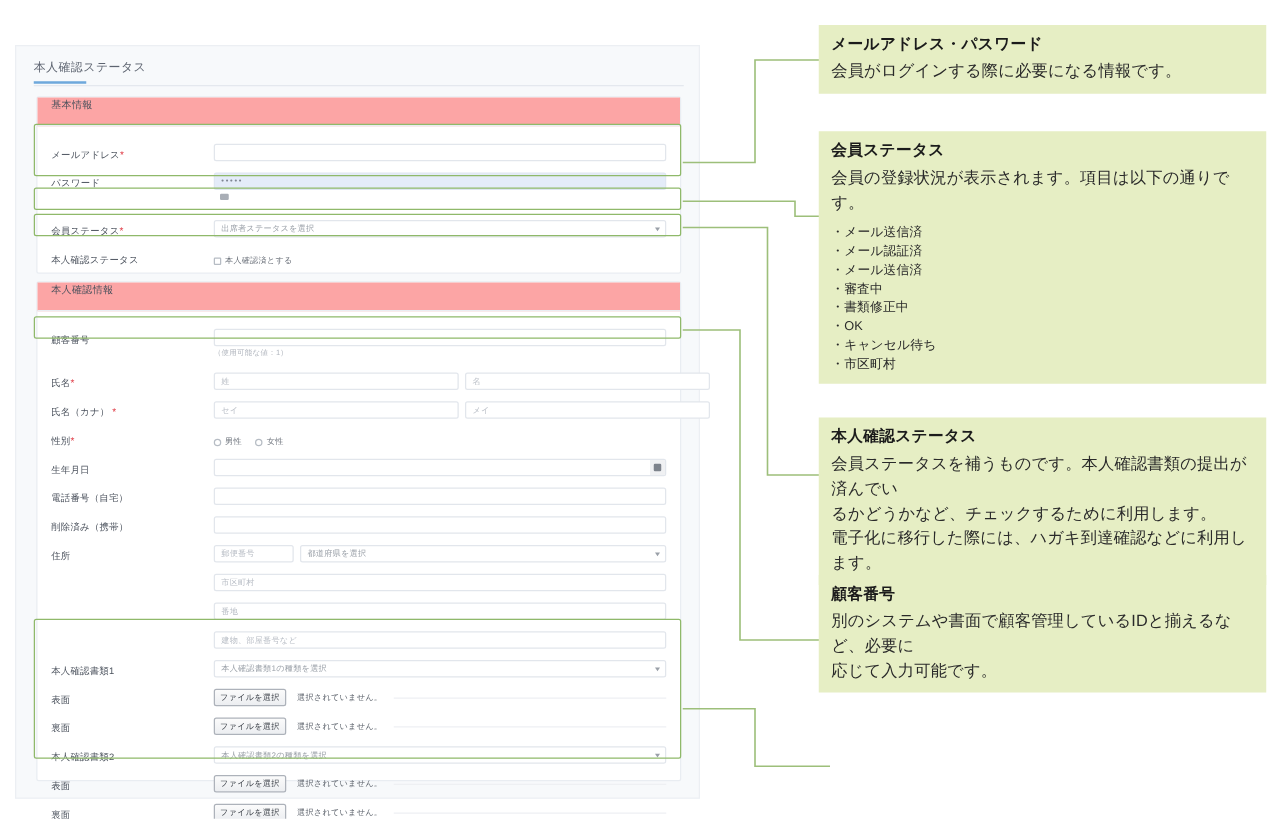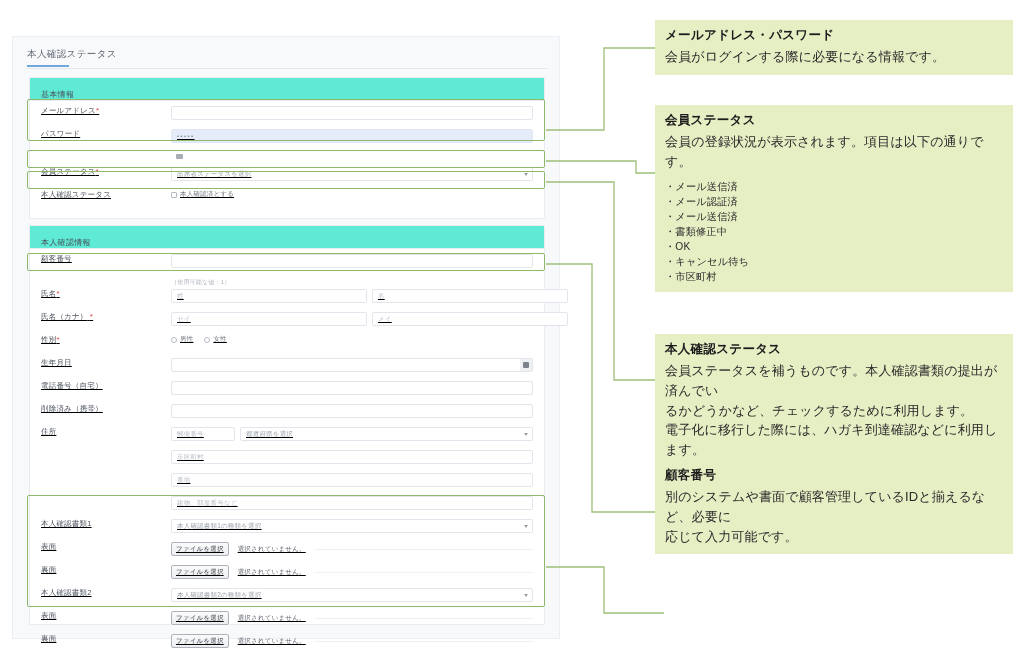--- a/index.html
+++ b/index.html
@@ -35,30 +35,30 @@
 
   
   .card {
     position: absolute; left: 16px; width: 516px;
     background: #ffffff; border: 1px solid #e9edf2;
     border-radius: 2px;
   }
   .card-basic { top: 40px; height: 142px; }
   .card-kyc   { top: 188px; height: 400px; }
   .card-head {
-    height: 23px; background: #5eead4; border-bottom: 1px solid #e9edf2;
-    display: flex; align-items: flex-end; padding-left: 11px;
+    height: 23px; background: #fca5a5; border-bottom: 1px solid #e9edf2;
+    display: flex; align-items: flex-start; padding-left: 11px;
   }
   .card-head-text { font-size: 8px; color: #4a515c; letter-spacing: .3px; }
   .card-body { padding: 5px 0 0 0; }
 
   
   .row {
-    display: flex; align-items: flex-start;
-    min-height: 23px; padding: 0 11px; text-decoration: underline;
+    display: flex; align-items: flex-end;
+    min-height: 23px; padding: 0 11px;
   }
   .row-label {
     width: 130px; flex: 0 0 130px;
     font-size: 7.5px; color: #4a515c; letter-spacing: .2px;
     white-space: nowrap;
   }
   .req { color: #e0404a; font-size: 8px; }
   .row-field { flex: 1; display: flex; align-items: center; gap: 5px; }
 
   .inp {
@@ -401,20 +401,21 @@
     <div class="note-body">会員がログインする際に必要になる情報です。</div>
   </div>
 
   <div class="note" style="left:655px; top:105px; width:358px;">
     <div class="note-title">会員ステータス</div>
     <div class="note-body">会員の登録状況が表示されます。項目は以下の通りです。</div>
     <div class="note-list">
       <div class="note-list-item">・メール送信済</div>
       <div class="note-list-item">・メール認証済</div>
       <div class="note-list-item">・メール送信済</div>
+      <div class="note-list-item">・審査中</div>
       <div class="note-list-item">・書類修正中</div>
       <div class="note-list-item">・OK</div>
       <div class="note-list-item">・キャンセル待ち</div>
       <div class="note-list-item">・市区町村</div>
     </div>
   </div>
 
   <div class="note" style="left:655px; top:334px; width:358px;">
     <div class="note-title">本人確認ステータス</div>
     <div class="note-body">会員ステータスを補うものです。本人確認書類の提出が済んでい</div>

